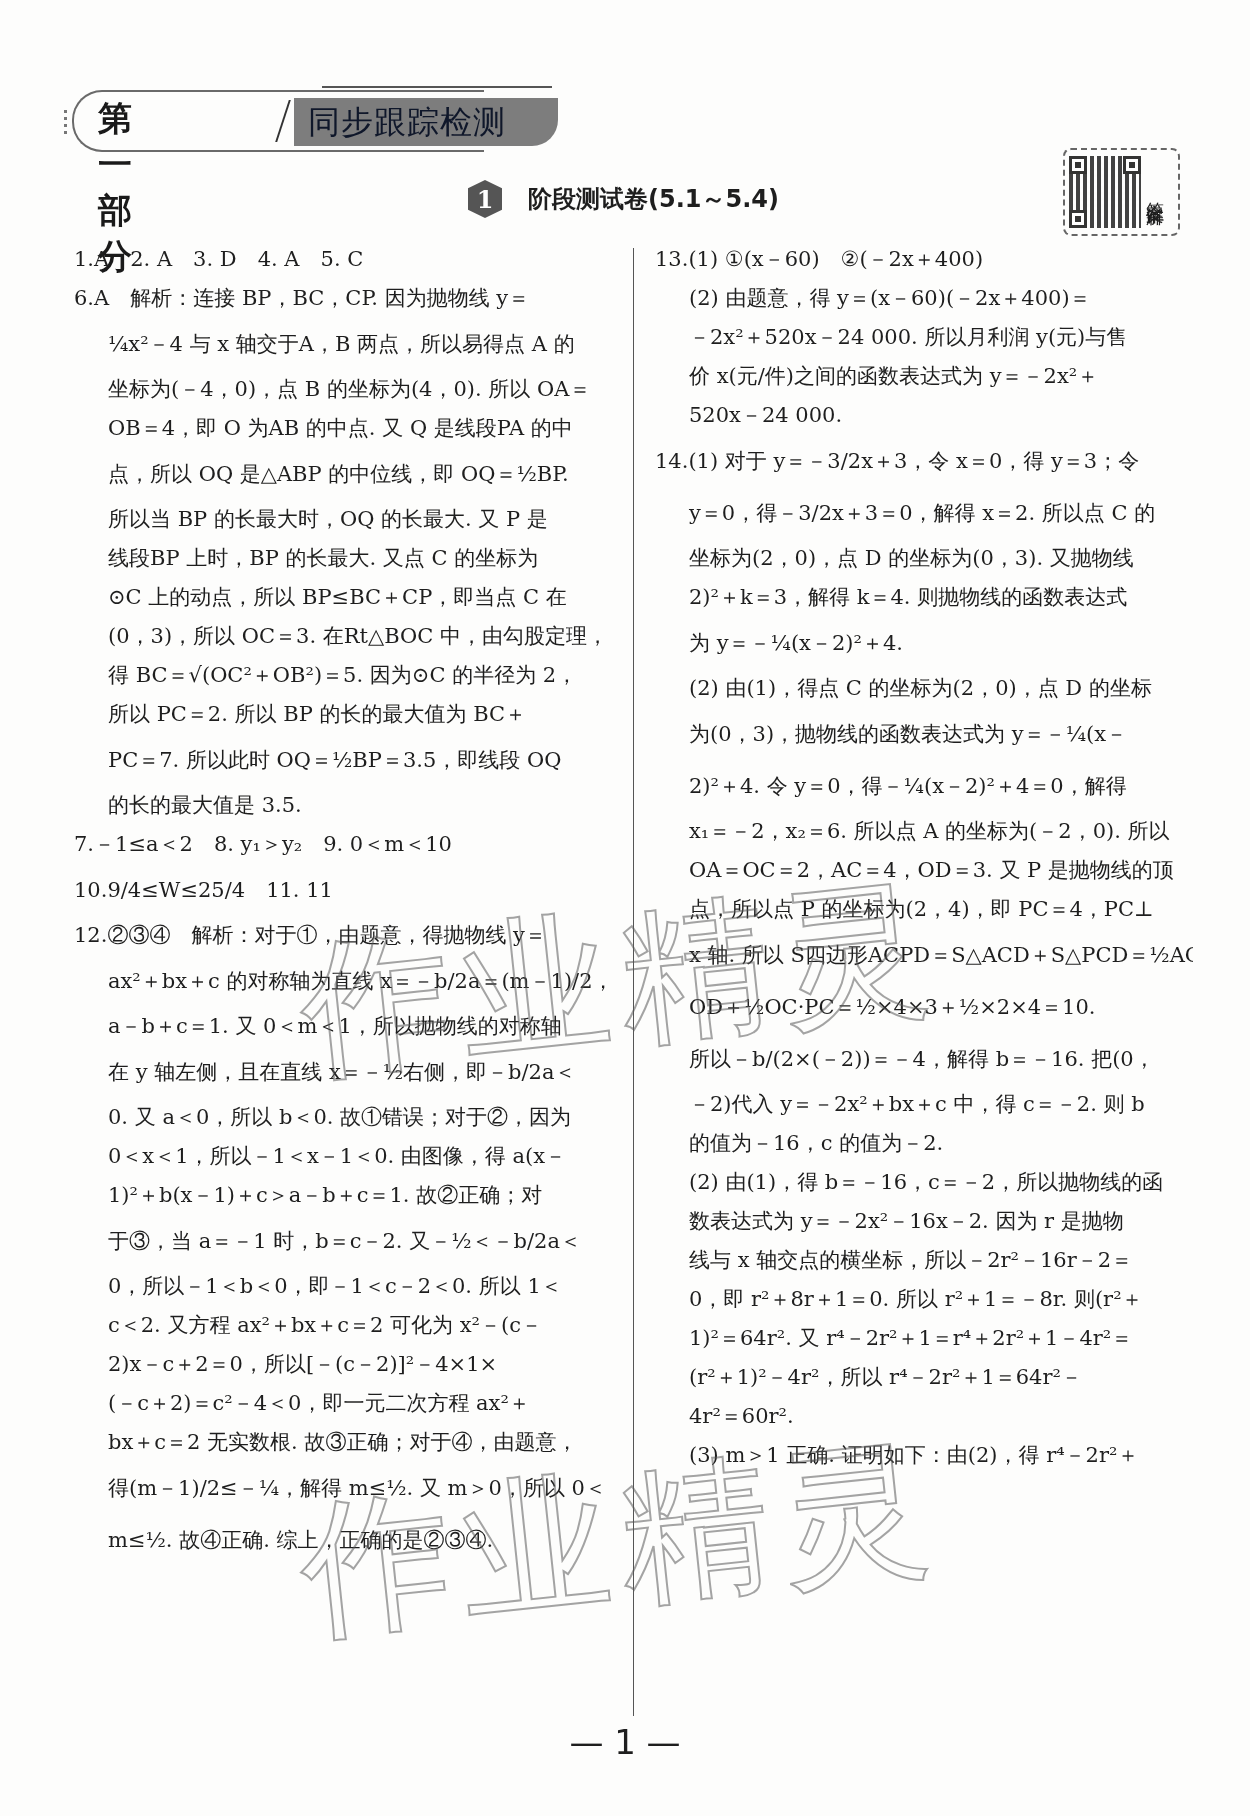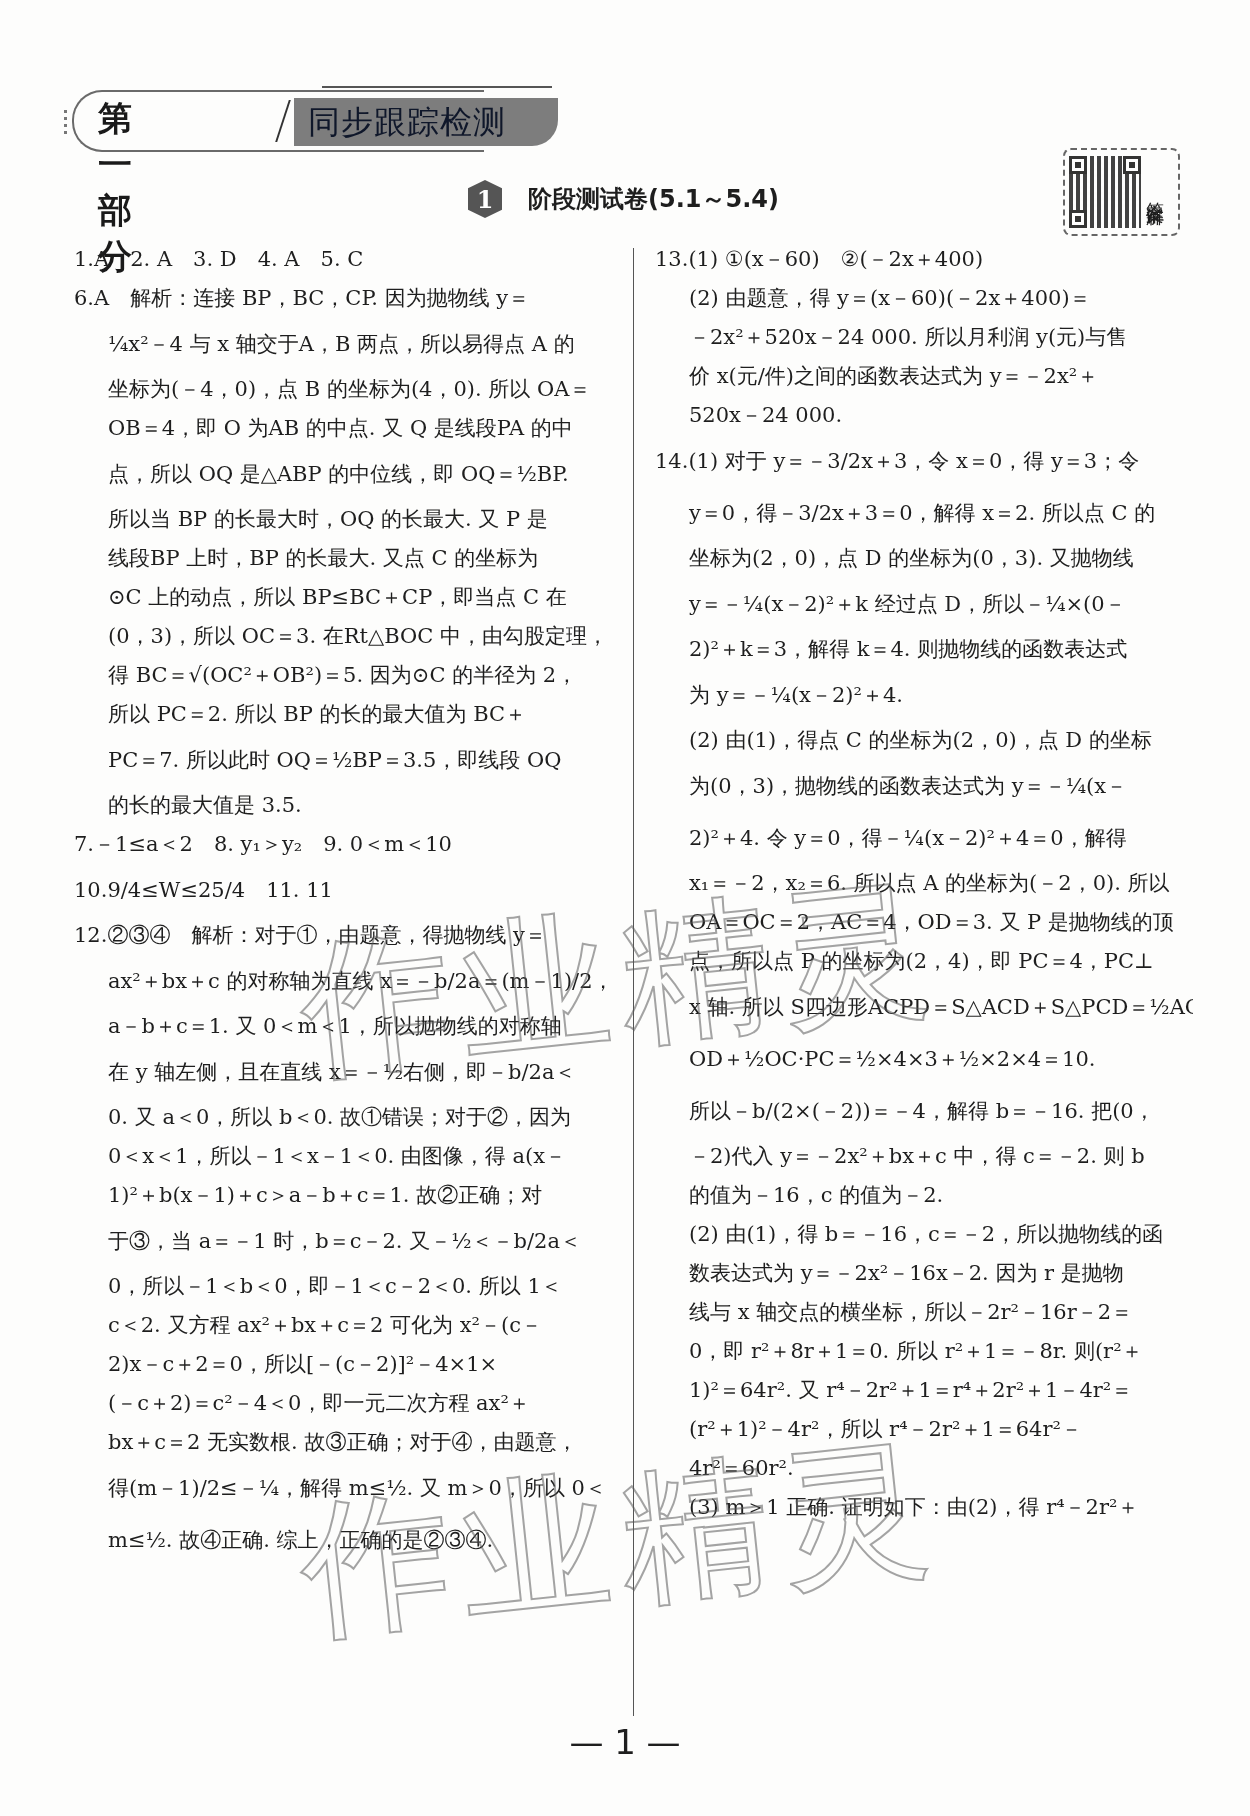--- a/index.html
+++ b/index.html
@@ -119,21 +119,20 @@
   </div>
 <div class="col right" id="rightCol">
     <div class="line"><span class="num">13.</span><span>(1) ①(x－60)　②(－2x＋400)</span></div>
     <div class="line indent"><span>(2) 由题意，得 y＝(x－60)(－2x＋400)＝</span></div>
     <div class="line indent"><span>－2x²＋520x－24 000. 所以月利润 y(元)与售</span></div>
     <div class="line indent"><span>价 x(元/件)之间的函数表达式为 y＝－2x²＋</span></div>
     <div class="line indent"><span>520x－24 000.</span></div>
     <div class="line tall"><span class="num">14.</span><span>(1) 对于 y＝－3/2x＋3，令 x＝0，得 y＝3；令</span></div>
     <div class="line indent tall"><span>y＝0，得－3/2x＋3＝0，解得 x＝2. 所以点 C 的</span></div>
     <div class="line indent"><span>坐标为(2，0)，点 D 的坐标为(0，3). 又抛物线</span></div>
-    <div class="line indent tall"><span>y＝－¼(x－2)²＋k 经过点 D，所以－¼×(0－</span></div>
     <div class="line indent"><span>2)²＋k＝3，解得 k＝4. 则抛物线的函数表达式</span></div>
     <div class="line indent tall"><span>为 y＝－¼(x－2)²＋4.</span></div>
     <div class="line indent"><span>(2) 由(1)，得点 C 的坐标为(2，0)，点 D 的坐标</span></div>
     <div class="line indent tall"><span>为(0，3)，抛物线的函数表达式为 y＝－¼(x－</span></div>
     <div class="line indent tall"><span>2)²＋4. 令 y＝0，得－¼(x－2)²＋4＝0，解得</span></div>
     <div class="line indent"><span>x₁＝－2，x₂＝6. 所以点 A 的坐标为(－2，0). 所以</span></div>
     <div class="line indent"><span>OA＝OC＝2，AC＝4，OD＝3. 又 P 是抛物线的顶</span></div>
     <div class="line indent"><span>点，所以点 P 的坐标为(2，4)，即 PC＝4，PC⊥</span></div>
     <div class="line indent tall"><span>x 轴. 所以 S四边形ACPD＝S△ACD＋S△PCD＝½AC·</span></div>
     <div class="line indent tall"><span>OD＋½OC·PC＝½×4×3＋½×2×4＝10.</span></div>

